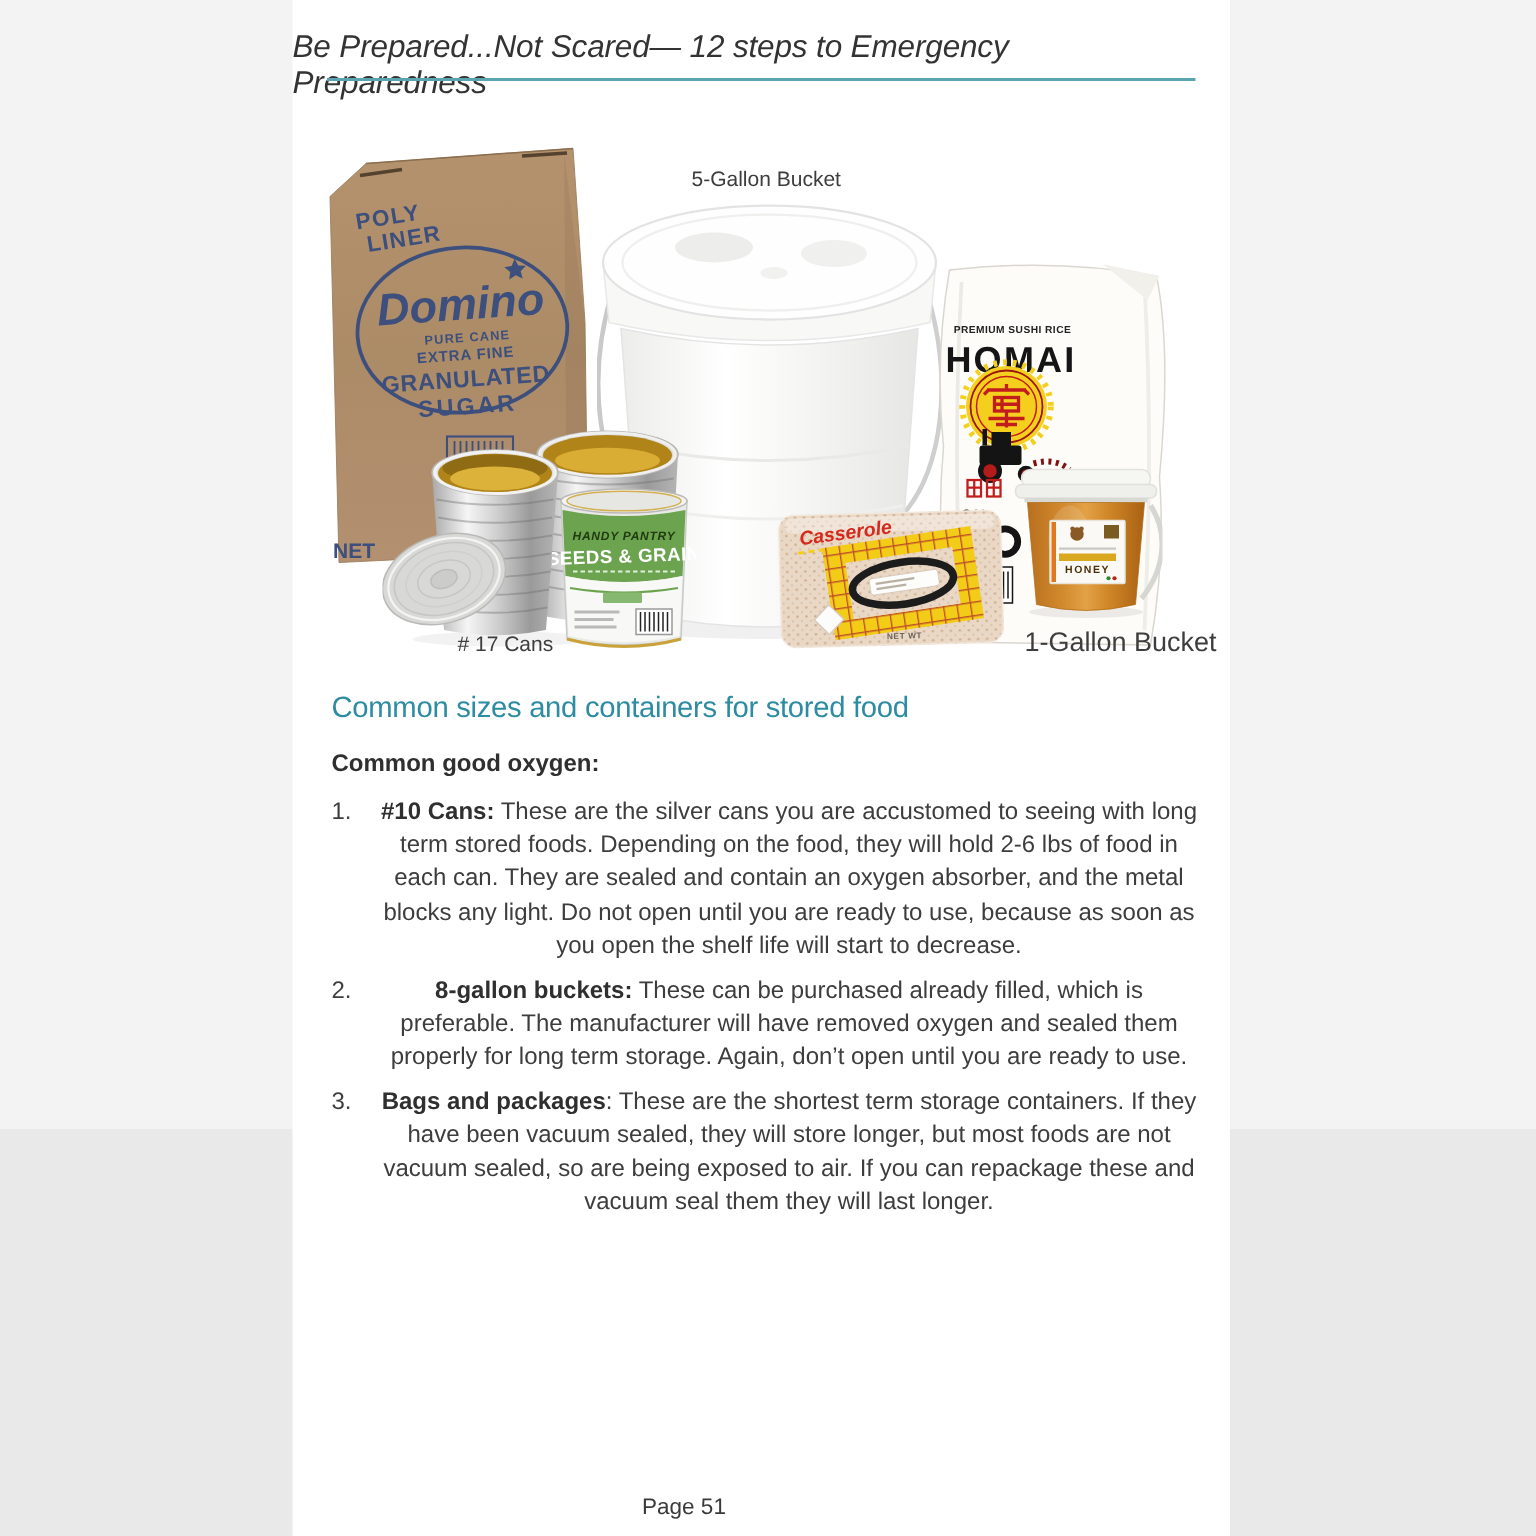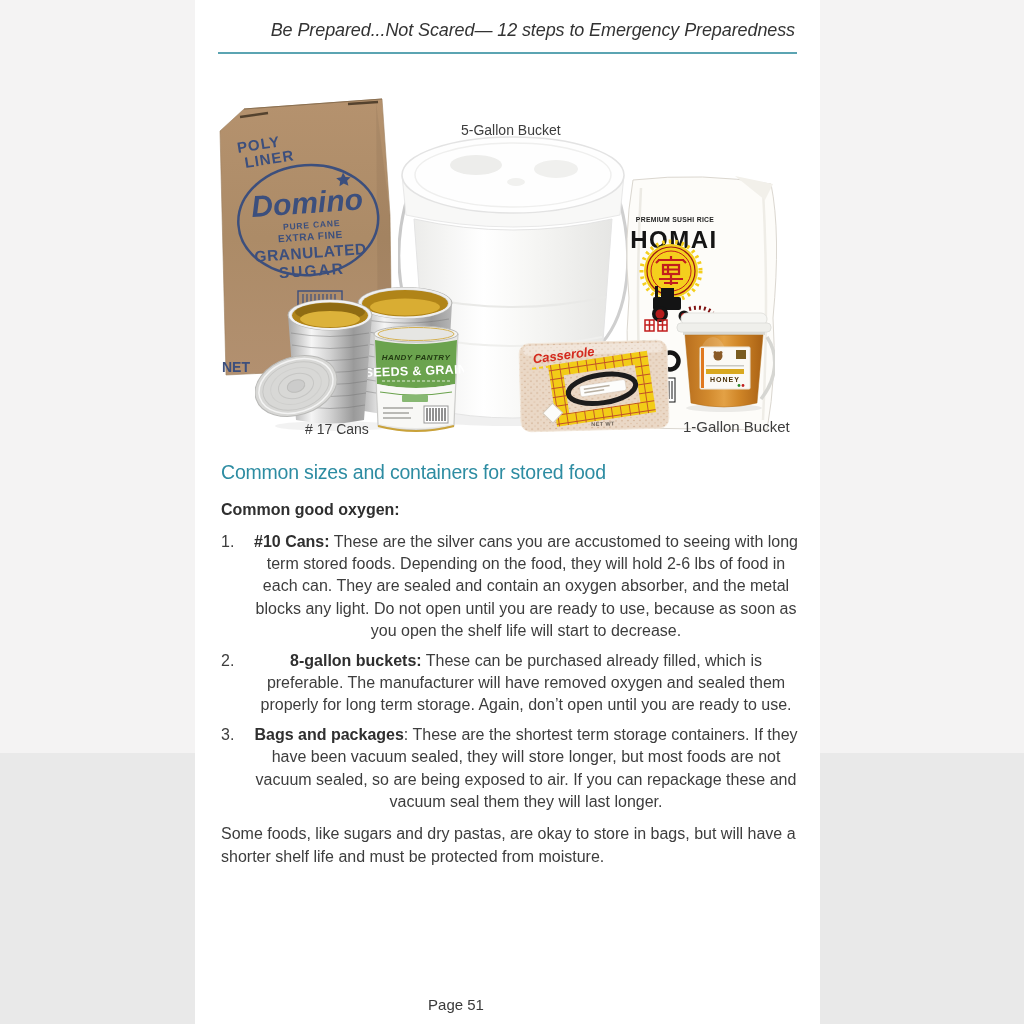--- a/index.html
+++ b/index.html
@@ -3,21 +3,21 @@
 <meta charset="utf-8">
 <style>
   html,body{margin:0;padding:0;}
   body{
     width:1024px;height:1024px;position:relative;overflow:hidden;
     background:linear-gradient(to bottom,#f4f3f3 0,#f4f3f3 753px,#e9e9e9 753px,#e9e9e9 100%);
     font-family:"Liberation Sans",sans-serif;
   }
   .page{position:absolute;left:195px;top:0;width:625px;height:1024px;background:#ffffff;}
   .header-line{position:absolute;top:20px;right:25px;font-style:italic;font-weight:500;
-    font-size:18px;color:#333333;letter-spacing:-0.1px;}
+    font-size:21px;color:#333333;letter-spacing:-0.1px;}
   .rule{position:absolute;top:52px;left:23px;width:579px;height:2px;background:#5ba4b2;}
   .figure{position:absolute;top:90px;left:0;width:625px;height:362px;}
   .figure svg{position:absolute;}
   .fig-label{position:absolute;font-size:14px;color:#3d3d3d;white-space:nowrap;}
   .content{position:absolute;top:459px;left:26px;width:580px;font-size:16px;line-height:1.40;color:#3d3d3d;}
   .section-heading{font-size:19.5px;font-weight:400;color:#2d8ca2;margin:0 0 13px 0;letter-spacing:-0.2px;}
   .intro{margin:0 0 12px 0;text-indent:29px;}
   .options-heading{margin:0 0 9px 0;font-weight:700;color:#2f2f2f;}
   .olist{margin:0;}
   .li{display:flex;margin:0 0 7px 0;}
@@ -265,23 +265,23 @@
             <circle cx="48" cy="41.5" r="1.5" fill="#8a5a26"></circle>
           <rect x="33" y="54" width="38" height="1.5" fill="#c9c9c4"></rect>
           <rect x="33" y="58" width="38" height="5" fill="#d9a81f"></rect>
           <text x="52" y="71" text-anchor="middle" font-size="7" font-weight="800" fill="#4a3008" letter-spacing="1">HONEY</text>
           <circle cx="66" cy="74.5" r="1.4" fill="#2a8a2a"></circle>
             <circle cx="70" cy="74.5" r="1.4" fill="#c02020"></circle>
         </g>
       </g>
     </svg>
 
-    <div class="fig-label" style="left:266px;top:32px">5-Gallon Bucket</div>
+    <div class="fig-label" style="left:266px;top:21px">5-Gallon Bucket</div>
     <div class="fig-label" style="left:110px;top:331px"># 17 Cans</div>
-    <div class="fig-label" style="left:488px;top:328px;font-size:15px">1-Gallon Bucket</div>
+    <div class="fig-label" style="left:488px;top:328px;font-size:18px">1-Gallon Bucket</div>
   </div>
 
   <div class="content">
     <h1 class="section-heading">Common sizes and containers for stored food</h1>
 
 
     <p class="options-heading">Common good oxygen:</p>
 
     <div class="olist">
       <div class="li">
@@ -291,17 +291,16 @@
       <div class="li">
         <span class="num">2.</span>
         <span class="litext"><b class="lead">8-gallon buckets:</b><span> These can be purchased already filled, which is preferable.  The manufacturer will have removed oxygen and sealed them properly for long term storage.  Again, don’t open until you are ready to use.</span></span>
       </div>
       <div class="li">
         <span class="num">3.</span>
         <span class="litext"><b class="lead">Bags and packages</b><span>: These are the shortest term storage containers. If they have been vacuum sealed, they will store longer, but most foods are not vacuum sealed, so are being exposed to air. If you can repackage these and vacuum seal them they will last longer.</span></span>
       </div>
     </div>
 
-    <p class="closing">Some foods, like sugars and dry pastas, are okay to store in bags, but will have a shorter shelf life and must be protected from moisture.</p>
   </div>
 
   <div class="footer">Page 51</div>
 </div>
 
 </body></html>

